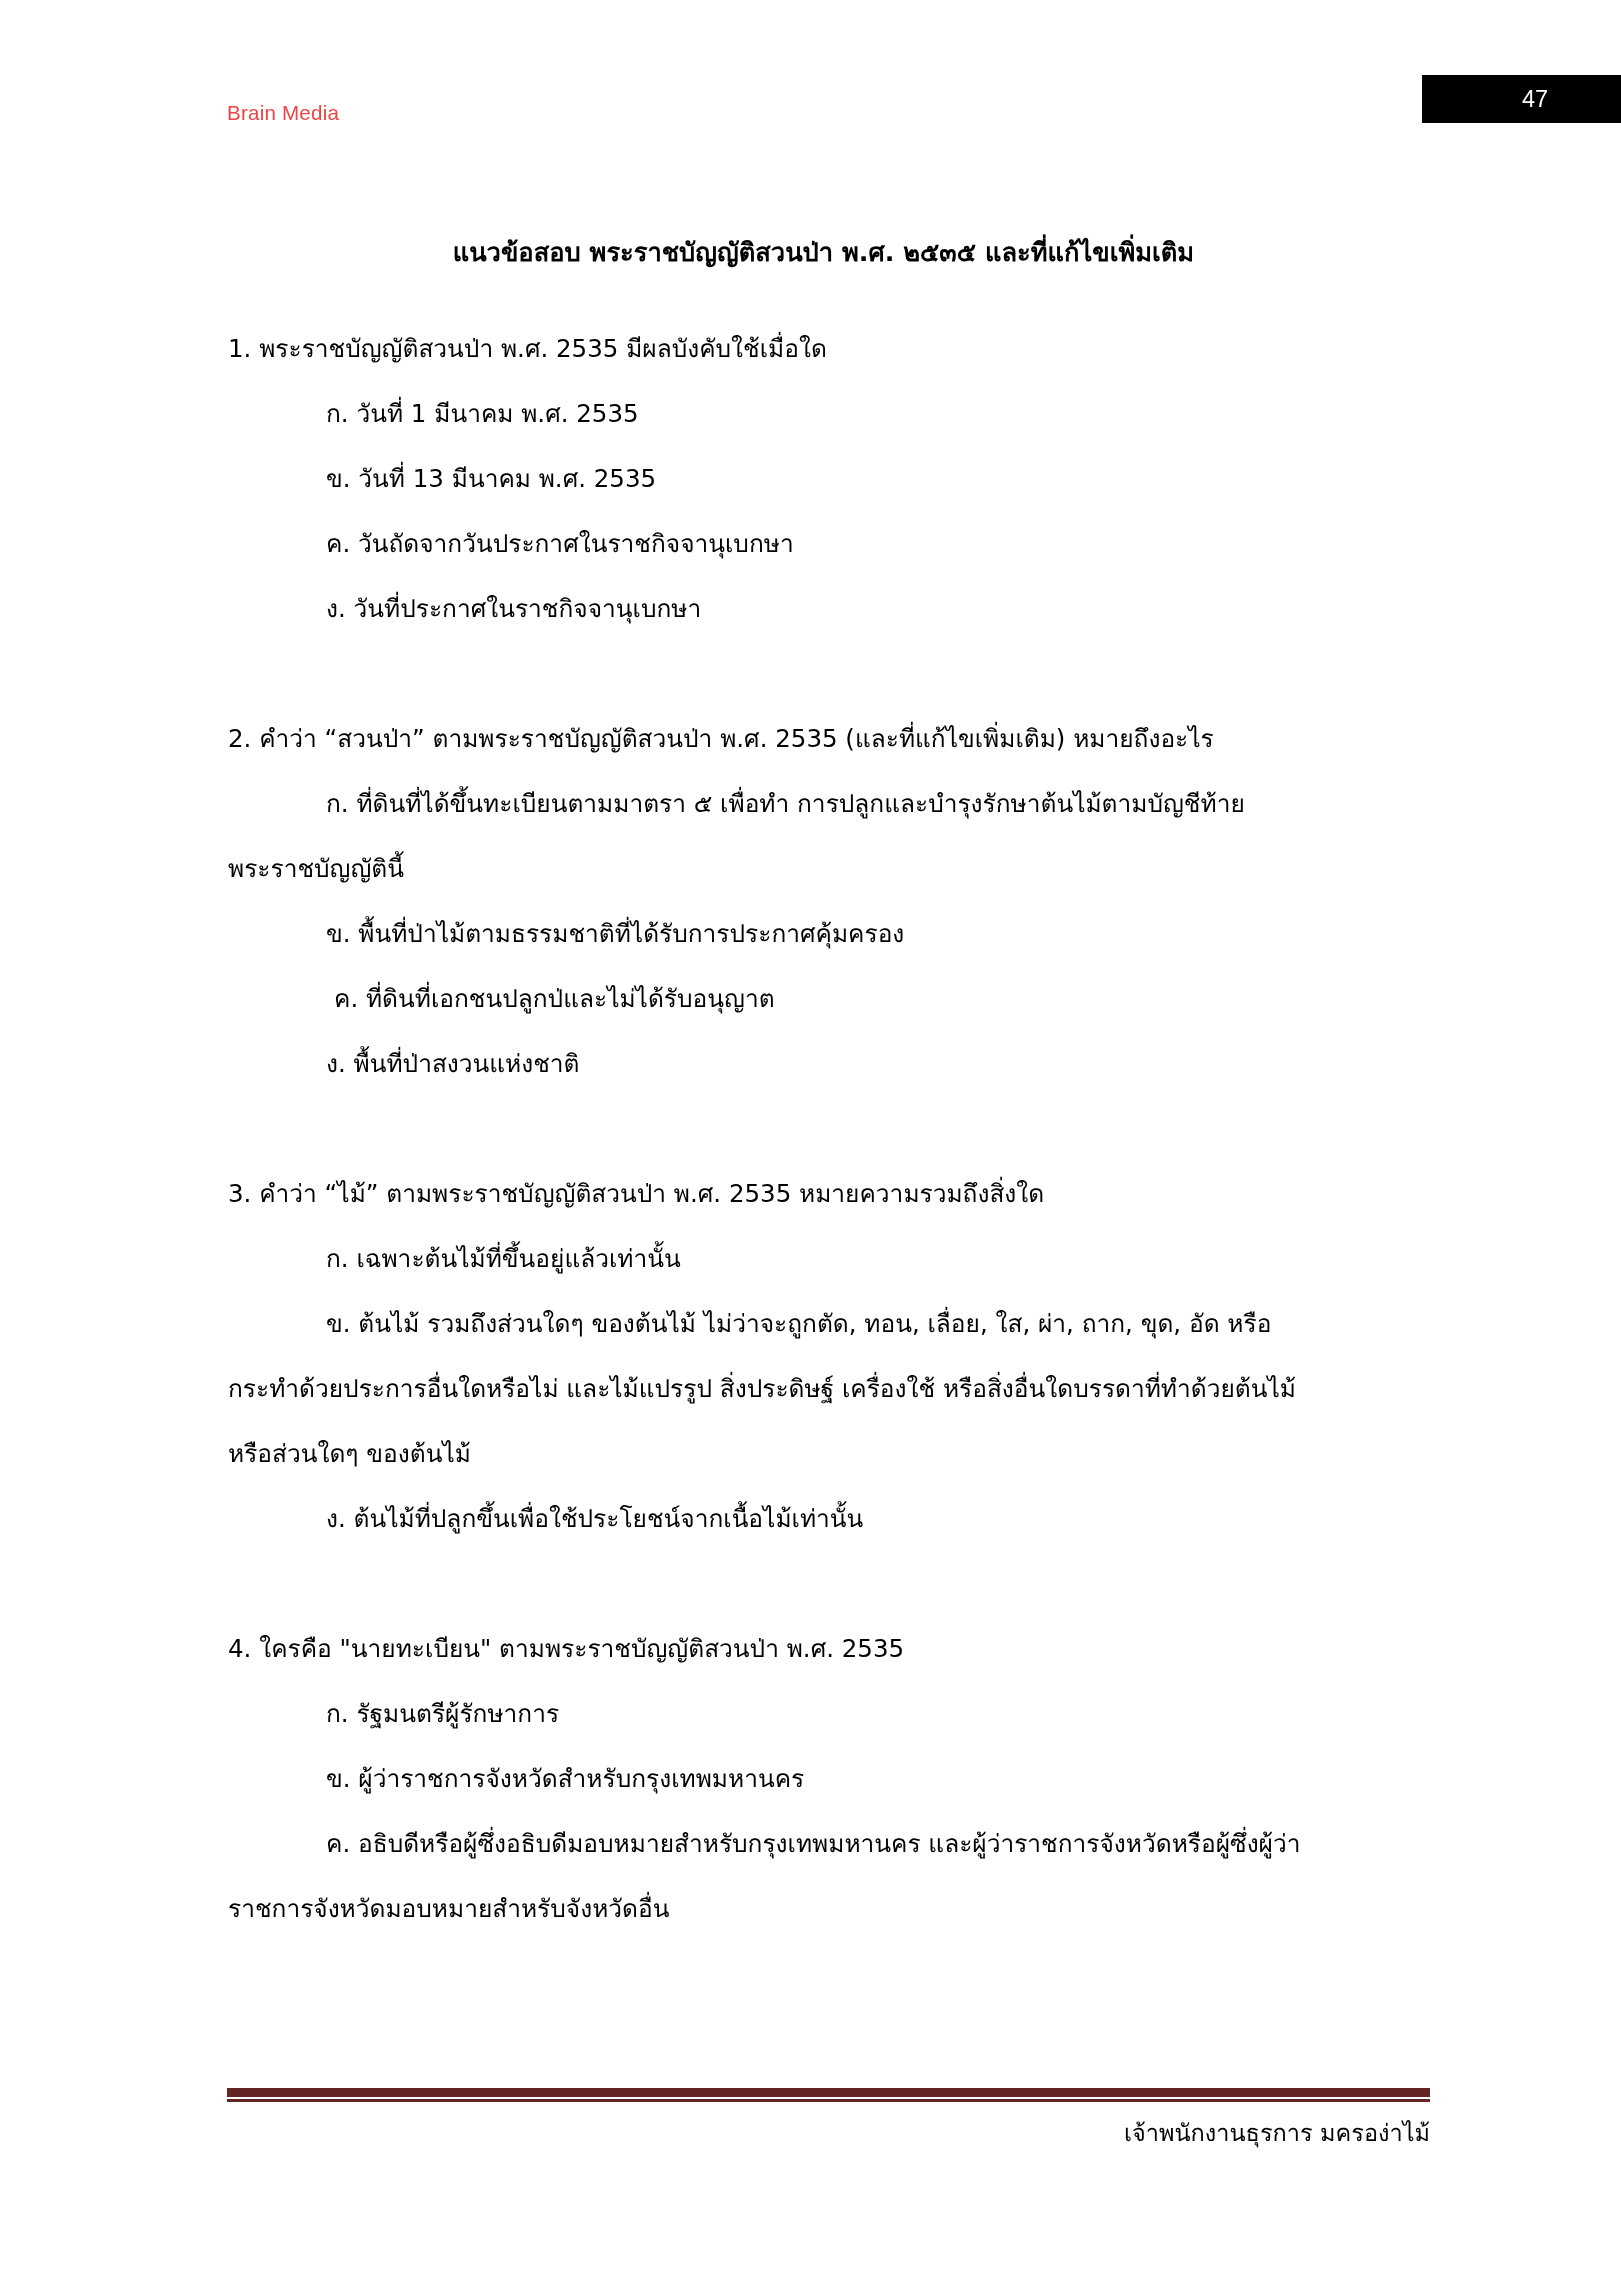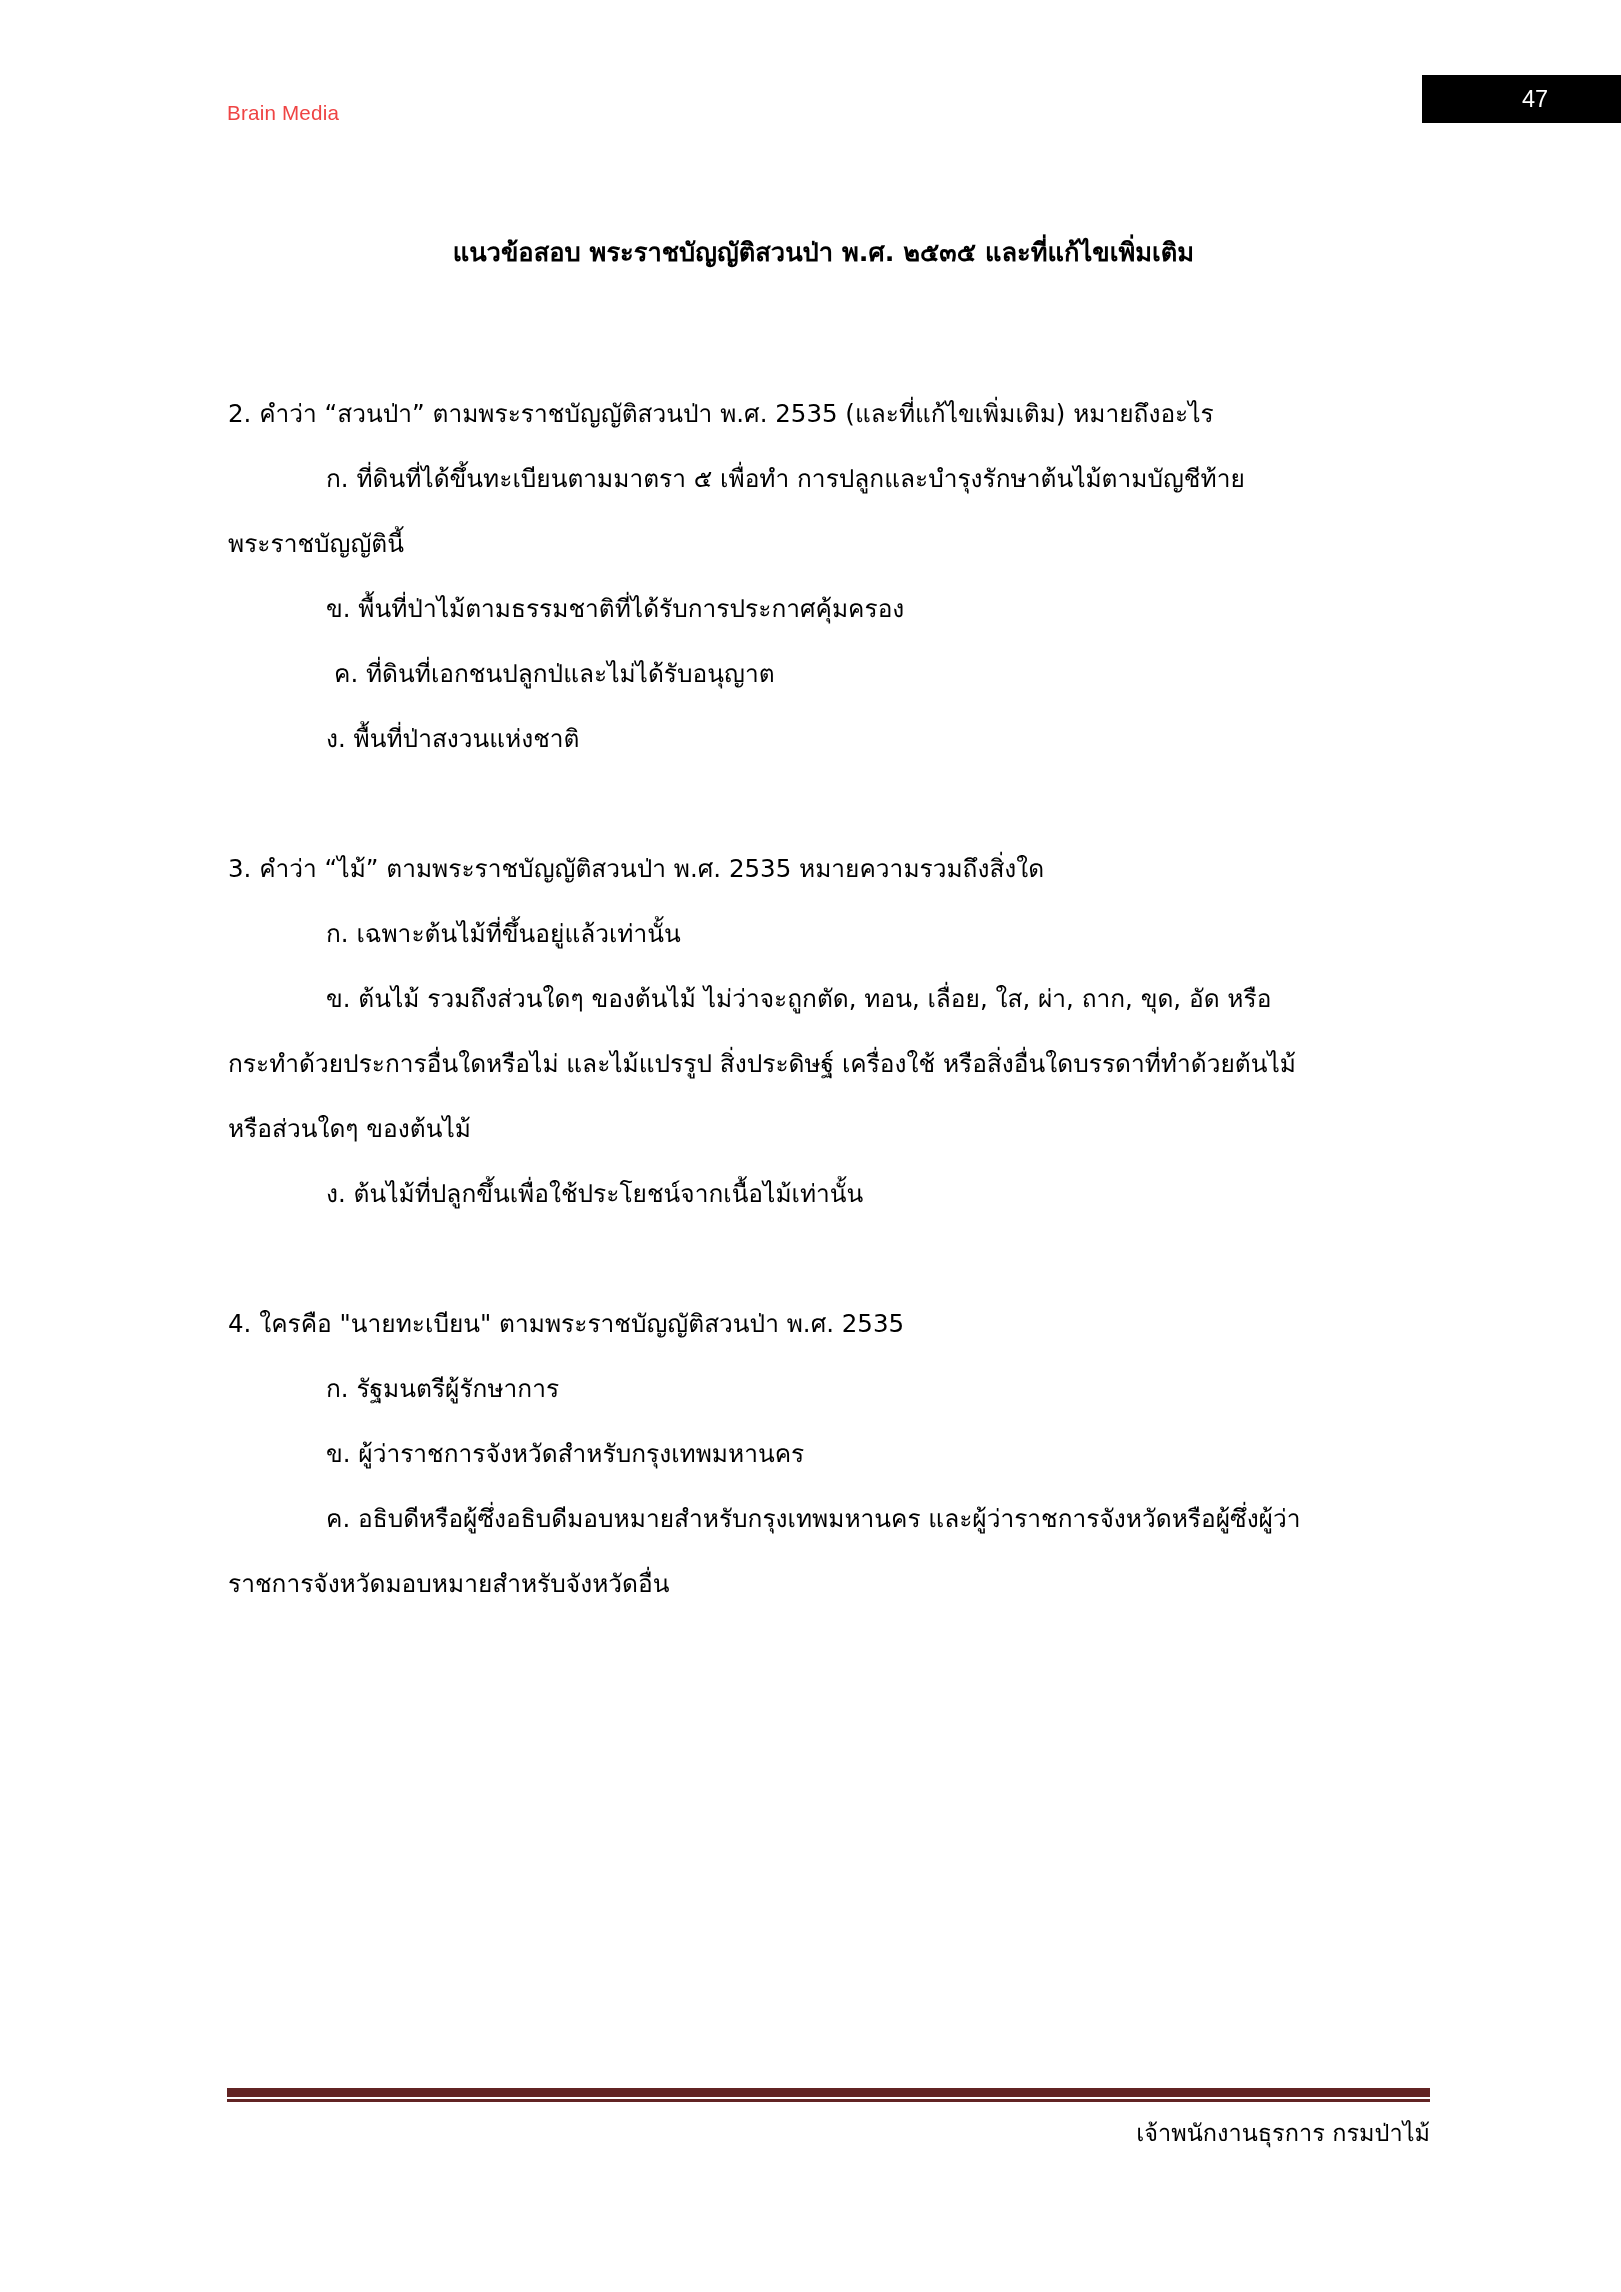--- a/index.html
+++ b/index.html
@@ -99,20 +99,27 @@
 
 <div class="header-brand">Brain Media</div>
 <div class="page-number-box">
   <span>47</span>
 </div>
 
 <div class="doc-title">แนวข้อสอบ พระราชบัญญัติสวนป่า พ.ศ. ๒๕๓๕ และที่แก้ไขเพิ่มเติม</div>
 
 <div class="content">
 
+  <div>
+    <div class="line q-line">1. พระราชบัญญัติสวนป่า พ.ศ. 2535 มีผลบังคับใช้เมื่อใด</div>
+    <div class="line opt-line">ก. วันที่ 1 มีนาคม พ.ศ. 2535</div>
+    <div class="line opt-line">ข. วันที่ 13 มีนาคม พ.ศ. 2535</div>
+    <div class="line opt-line">ค. วันถัดจากวันประกาศในราชกิจจานุเบกษา</div>
+    <div class="line opt-line">ง. วันที่ประกาศในราชกิจจานุเบกษา</div>
+  </div>
   <div class="gap"></div>
 
   <div>
     <div class="line q-line">2. คำว่า “สวนป่า” ตามพระราชบัญญัติสวนป่า พ.ศ. 2535 (และที่แก้ไขเพิ่มเติม) หมายถึงอะไร</div>
     <div class="line opt-line">ก. ที่ดินที่ได้ขึ้นทะเบียนตามมาตรา ๕ เพื่อทำ การปลูกและบำรุงรักษาต้นไม้ตามบัญชีท้าย</div>
     <div class="line cont-line">พระราชบัญญัตินี้</div>
     <div class="line opt-line">ข. พื้นที่ป่าไม้ตามธรรมชาติที่ได้รับการประกาศคุ้มครอง</div>
     <div class="line opt-line extra">ค. ที่ดินที่เอกชนปลูกป่และไม่ได้รับอนุญาต</div>
     <div class="line opt-line">ง. พื้นที่ป่าสงวนแห่งชาติ</div>
   </div>
@@ -132,14 +139,14 @@
     <div class="line q-line">4. ใครคือ "นายทะเบียน" ตามพระราชบัญญัติสวนป่า พ.ศ. 2535</div>
     <div class="line opt-line">ก. รัฐมนตรีผู้รักษาการ</div>
     <div class="line opt-line">ข. ผู้ว่าราชการจังหวัดสำหรับกรุงเทพมหานคร</div>
     <div class="line opt-line">ค. อธิบดีหรือผู้ซึ่งอธิบดีมอบหมายสำหรับกรุงเทพมหานคร และผู้ว่าราชการจังหวัดหรือผู้ซึ่งผู้ว่า</div>
     <div class="line cont-line">ราชการจังหวัดมอบหมายสำหรับจังหวัดอื่น</div>
   </div>
 </div>
 
 <div class="footer-bar-thick"></div>
 <div class="footer-bar-thin"></div>
-<div class="footer-text">เจ้าพนักงานธุรการ  กรมป่าไม้</div>
+<div class="footer-text">เจ้าพนักงานธุรการ  มครอง่าไม้</div>
 
 
 </body></html>

